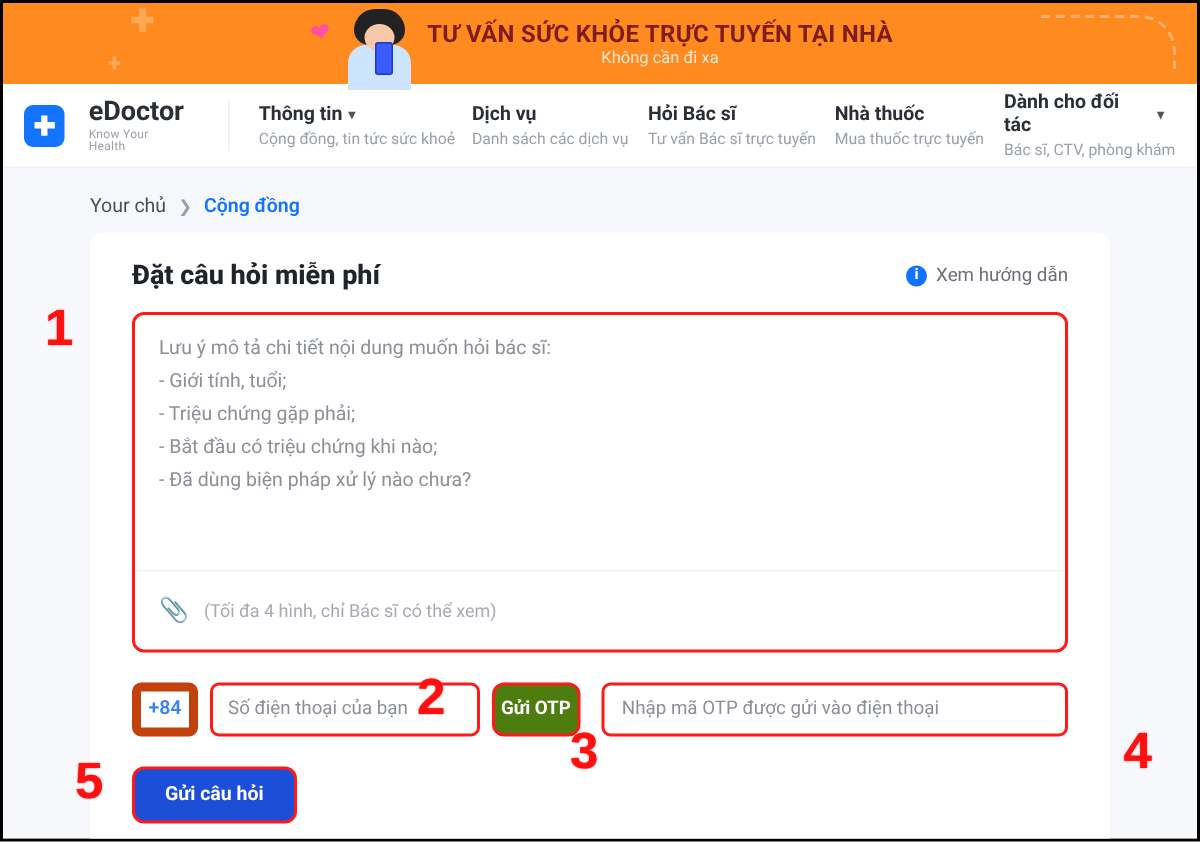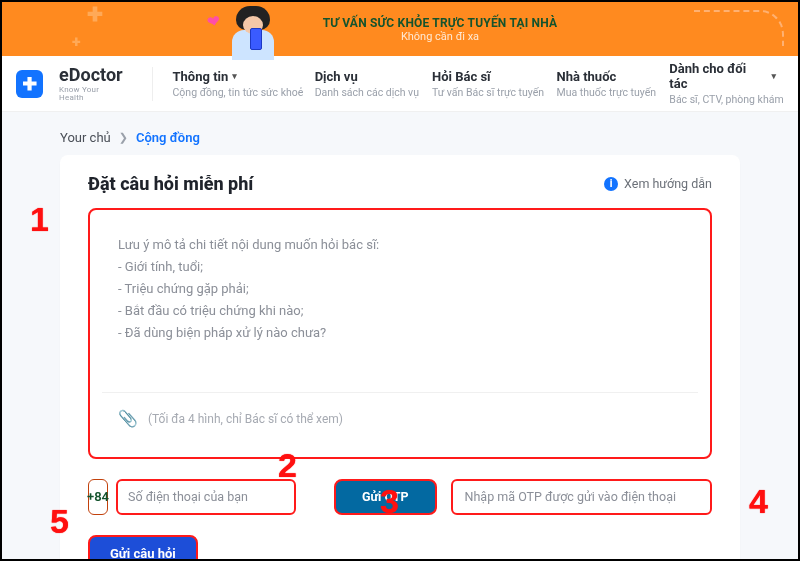--- a/index.html
+++ b/index.html
@@ -1,19 +1,19 @@
 <!DOCTYPE html>
 <html><head>
 <meta charset="utf-8">
 <style>
   * { box-sizing: border-box; margin: 0; padding: 0; font-family: -apple-system, BlinkMacSystemFont, "Segoe UI", Roboto, Arial, sans-serif; }
   body { width: 800px; height: 561px; background: #fff; overflow: hidden; border: 2px solid #000; position: relative; }
 
   .banner { height: 54px; background: #ff8a1f; position: relative; display:flex; align-items:center; justify-content:center; }
-  .banner-title { color:#14532d; font-weight:700; font-size:12px; letter-spacing:.2px; }
+  .banner-title { color:#7f1d1d; font-weight:700; font-size:16px; letter-spacing:.2px; }
   .banner-sub { color:#ffe9d4; font-size:11px; text-align:center; }
   .banner-text { display:flex; flex-direction:column; align-items:center; margin-left:80px;}
   .plus1 { position:absolute; left:85px; top:-6px; color:#ffa957; font-size:30px; font-weight:900;}
   .plus2 { position:absolute; left:70px; top:30px; color:#ffa957; font-size:16px; font-weight:900;}
   .heart { position:absolute; left:205px; top:10px; color:#ff4ea8; font-size:16px; transform:rotate(-12deg);}
   .banner-person { position:absolute; left:220px; bottom:0; width:60px; height:50px; }
   .banner-person .hair { position:absolute; top:0; left:14px; width:34px; height:24px; background:#222; border-radius:14px 14px 10px 10px; }
   .banner-person .face { position:absolute; top:10px; left:21px; width:20px; height:18px; background:#f5c8a8; border-radius:50%; }
   .banner-person .body { position:absolute; top:24px; left:10px; width:42px; height:30px; background:#cde4ff; border-radius:12px 12px 0 0; }
   .banner-person .phone { position:absolute; top:22px; left:28px; width:12px; height:22px; background:#3a5bff; border-radius:2px; border:1px solid #1c38c4;}
@@ -37,31 +37,31 @@
   .breadcrumbs .home { color:#4a4f57; }
   .breadcrumbs .arrow { color:#9aa0aa; font-size:11px; }
   .breadcrumbs .current { color:#1273ff; font-weight:600; }
 
   .card { background:#fff; border-radius:8px; padding:18px 28px 22px 28px; margin:0 40px; box-shadow:0 1px 2px rgba(0,0,0,.03); }
   .card-head { display:flex; align-items:center; justify-content:space-between; margin-bottom:14px;}
   .card-head h2 { font-size:18px; font-weight:800; color:#1f232b; }
   .guide { display:flex; align-items:center; gap:6px; color:#6b7078; font-size:12.5px; }
   .info-dot { width:14px; height:14px; border-radius:50%; background:#1273ff; color:#fff; font-size:10px; display:flex; align-items:center; justify-content:center; font-weight:800;}
 
-  .question-box { border:2px solid #ff1a1a; border-radius:8px; padding:12px; color:#8b8f98; font-size:13px; line-height:1.7; background:#fff; }
+  .question-box { border:2px solid #ff1a1a; border-radius:8px; padding:0; color:#8b8f98; font-size:13px; line-height:1.7; background:#fff; }
   .question-box .placeholder-area { padding:12px 16px 48px; min-height:140px; }
   .attach-row { border-top:1px solid #f0f0f0; padding:12px 16px; display:flex; align-items:center; gap:10px; }
   .clip { color:#ff8a1f; font-size:16px; }
   .attach-label { color:#2a2f37; font-size:13.5px; font-weight:700; }
   .attach-note { color:#a6aab2; font-size:12px; }
 
   .row2 { display:flex; align-items:center; gap:8px; margin-top:20px; }
-  .cc { width:20px; height:36px; border:1px solid #c2410c; border-radius:6px; display:flex; align-items:center; justify-content:center; font-size:13px; color:#14532d; font-weight:600; background:#fff;}
+  .cc { width:44px; height:36px; border:6px solid #c2410c; border-radius:6px; display:flex; align-items:center; justify-content:center; font-size:13px; color:#3b82f6; font-weight:600; background:#fff;}
   .phone-input { width:180px; height:36px; border:2px solid #ff1a1a; border-radius:6px; padding:0 10px; font-size:12.5px; color:#8b8f98; display:flex; align-items:center; background:#fff;}
-  .otp-btn { height:36px; padding:0 26px; border:2px solid #ff1a1a; border-radius:8px; background:#0369a1; color:#fff; font-size:12.5px; font-weight:700; display:flex; align-items:center; margin-left:30px; cursor:pointer;}
+  .otp-btn { height:36px; padding:0 4px; border:2px solid #ff1a1a; border-radius:8px; background:#4d7c0f; color:#fff; font-size:12.5px; font-weight:700; display:flex; align-items:center; cursor:pointer;}
   .otp-input { flex:1; height:36px; border:2px solid #ff1a1a; border-radius:6px; padding:0 12px; font-size:12.5px; color:#8b8f98; display:flex; align-items:center; background:#fff; margin-left:6px;}
   .submit-row { margin-top:20px; }
   .submit-btn { height:38px; padding:0 20px; background:#1d4ed8; border:2px solid #ff1a1a; border-radius:8px; color:#fff; font-size:13px; font-weight:700; display:inline-flex; align-items:center; cursor:pointer;}
 
   .ann { position:absolute; color:#ff1010; font-family:"Arial Black",Arial,sans-serif; font-weight:900; font-size:34px; -webkit-text-stroke:0 #ff1010; text-shadow:0 0 1px #ff1010; pointer-events:none;}
   .a1 { left:28px; top:198px; }
   .a2 { left:276px; top:444px; }
   .a3 { left:378px; top:480px; }
   .a4 { right:30px;  top:480px; }
   .a5 { left:48px;  top:500px; }

